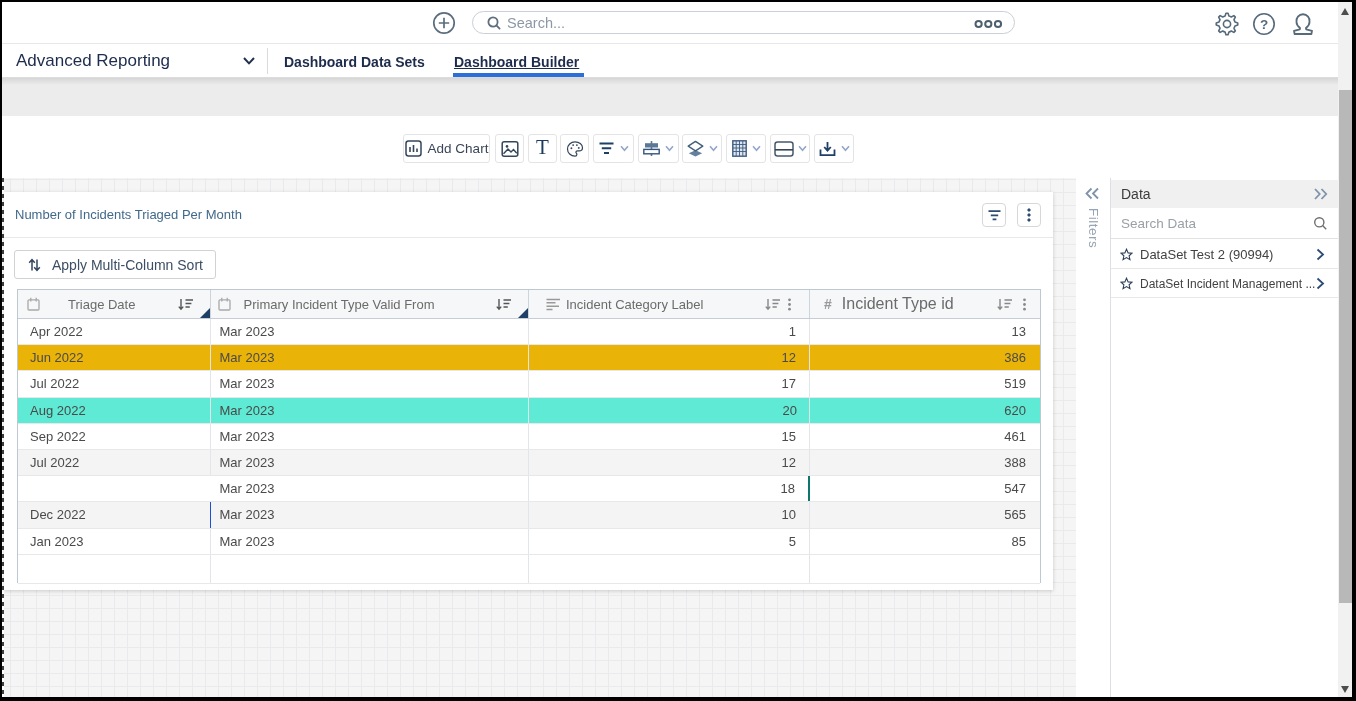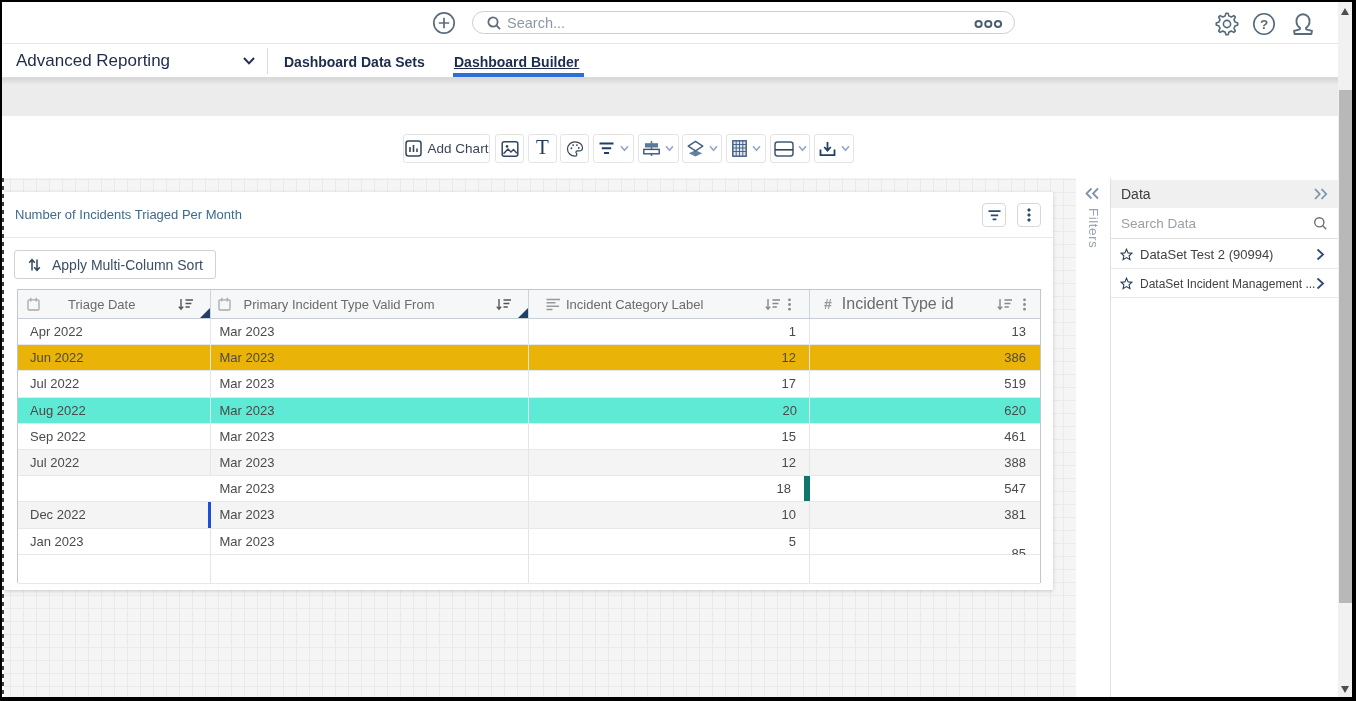--- a/index.html
+++ b/index.html
@@ -317,52 +317,52 @@
         <span style="font-size:13px;color:#4a4a4a;margin-right:13px;">12</span>
       </div>
     <div class="cell num" style="left:792px;width:230px;">
         <span style="font-size:13px;color:#4a4a4a;margin-right:14px;">388</span>
       </div>
   </div>
   <div class="abs" style="left:0;top:186.2px;width:1022px;height:26.2px;background:#fff;border-bottom:1px solid #e6e8ea;box-sizing:border-box;">
     <div class="cell" style="left:192.5px;width:318.5px;border-right:1px solid #e3e5e8;">
         <span style="font-size:13px;color:#4a4a4a;margin-left:9px;">Mar 2023</span>
       </div>
-    <div class="cell num" style="left:511px;width:281px;border-right:6px solid #0f766e;">
+    <div class="cell num" style="left:511px;width:281px;border-right:2px solid #0f766e;">
         <span style="font-size:13px;color:#4a4a4a;margin-right:13px;">18</span>
       </div>
     <div class="cell num" style="left:792px;width:230px;">
         <span style="font-size:13px;color:#4a4a4a;margin-right:14px;">547</span>
       </div>
   </div>
   <div class="abs" style="left:0;top:212.4px;width:1022px;height:26.2px;background:#f4f4f5;border-bottom:1px solid #e6e8ea;box-sizing:border-box;">
-    <div class="cell" style="left:0;width:192.5px;border-right:3px solid #1d4ed8;">
+    <div class="cell" style="left:0;width:192.5px;border-right:1px solid #1d4ed8;">
         <span style="font-size:13px;color:#4a4a4a;margin-left:12px;">Dec 2022</span>
       </div>
     <div class="cell" style="left:192.5px;width:318.5px;border-right:1px solid #e3e5e8;">
         <span style="font-size:13px;color:#4a4a4a;margin-left:9px;">Mar 2023</span>
       </div>
     <div class="cell num" style="left:511px;width:281px;border-right:1px solid #e3e5e8;">
         <span style="font-size:13px;color:#4a4a4a;margin-right:13px;">10</span>
       </div>
     <div class="cell num" style="left:792px;width:230px;">
-        <span style="font-size:13px;color:#4a4a4a;margin-right:14px;">381</span>
+        <span style="font-size:13px;color:#4a4a4a;margin-right:14px;">565</span>
       </div>
   </div>
   <div class="abs" style="left:0;top:238.6px;width:1022px;height:26.2px;background:#fff;border-bottom:1px solid #e6e8ea;box-sizing:border-box;">
     <div class="cell" style="left:0;width:192.5px;border-right:1px solid #e3e5e8;">
         <span style="font-size:13px;color:#4a4a4a;margin-left:12px;">Jan 2023</span>
       </div>
     <div class="cell" style="left:192.5px;width:318.5px;border-right:1px solid #e3e5e8;">
         <span style="font-size:13px;color:#4a4a4a;margin-left:9px;">Mar 2023</span>
       </div>
     <div class="cell num" style="left:511px;width:281px;border-right:1px solid #e3e5e8;">
         <span style="font-size:13px;color:#4a4a4a;margin-right:13px;">5</span>
       </div>
-    <div class="cell num" style="left:792px;width:230px;margin-top:12px;">
+    <div class="cell num" style="left:792px;width:230px;">
         <span style="font-size:13px;color:#4a4a4a;margin-right:14px;">85</span>
       </div>
   </div>
   <div class="abs" style="left:0;top:264.8px;width:1022px;height:29.0px;background:#fff;border-bottom:1px solid #e6e8ea;box-sizing:border-box;">
     <div class="cell" style="left:0;width:192.5px;border-right:1px solid #e3e5e8;">
         <span style="font-size:13px;color:#4a4a4a;margin-left:12px;"></span>
       </div>
     <div class="cell" style="left:192.5px;width:318.5px;border-right:1px solid #e3e5e8;">
         <span style="font-size:13px;color:#4a4a4a;margin-left:9px;"></span>
       </div>

